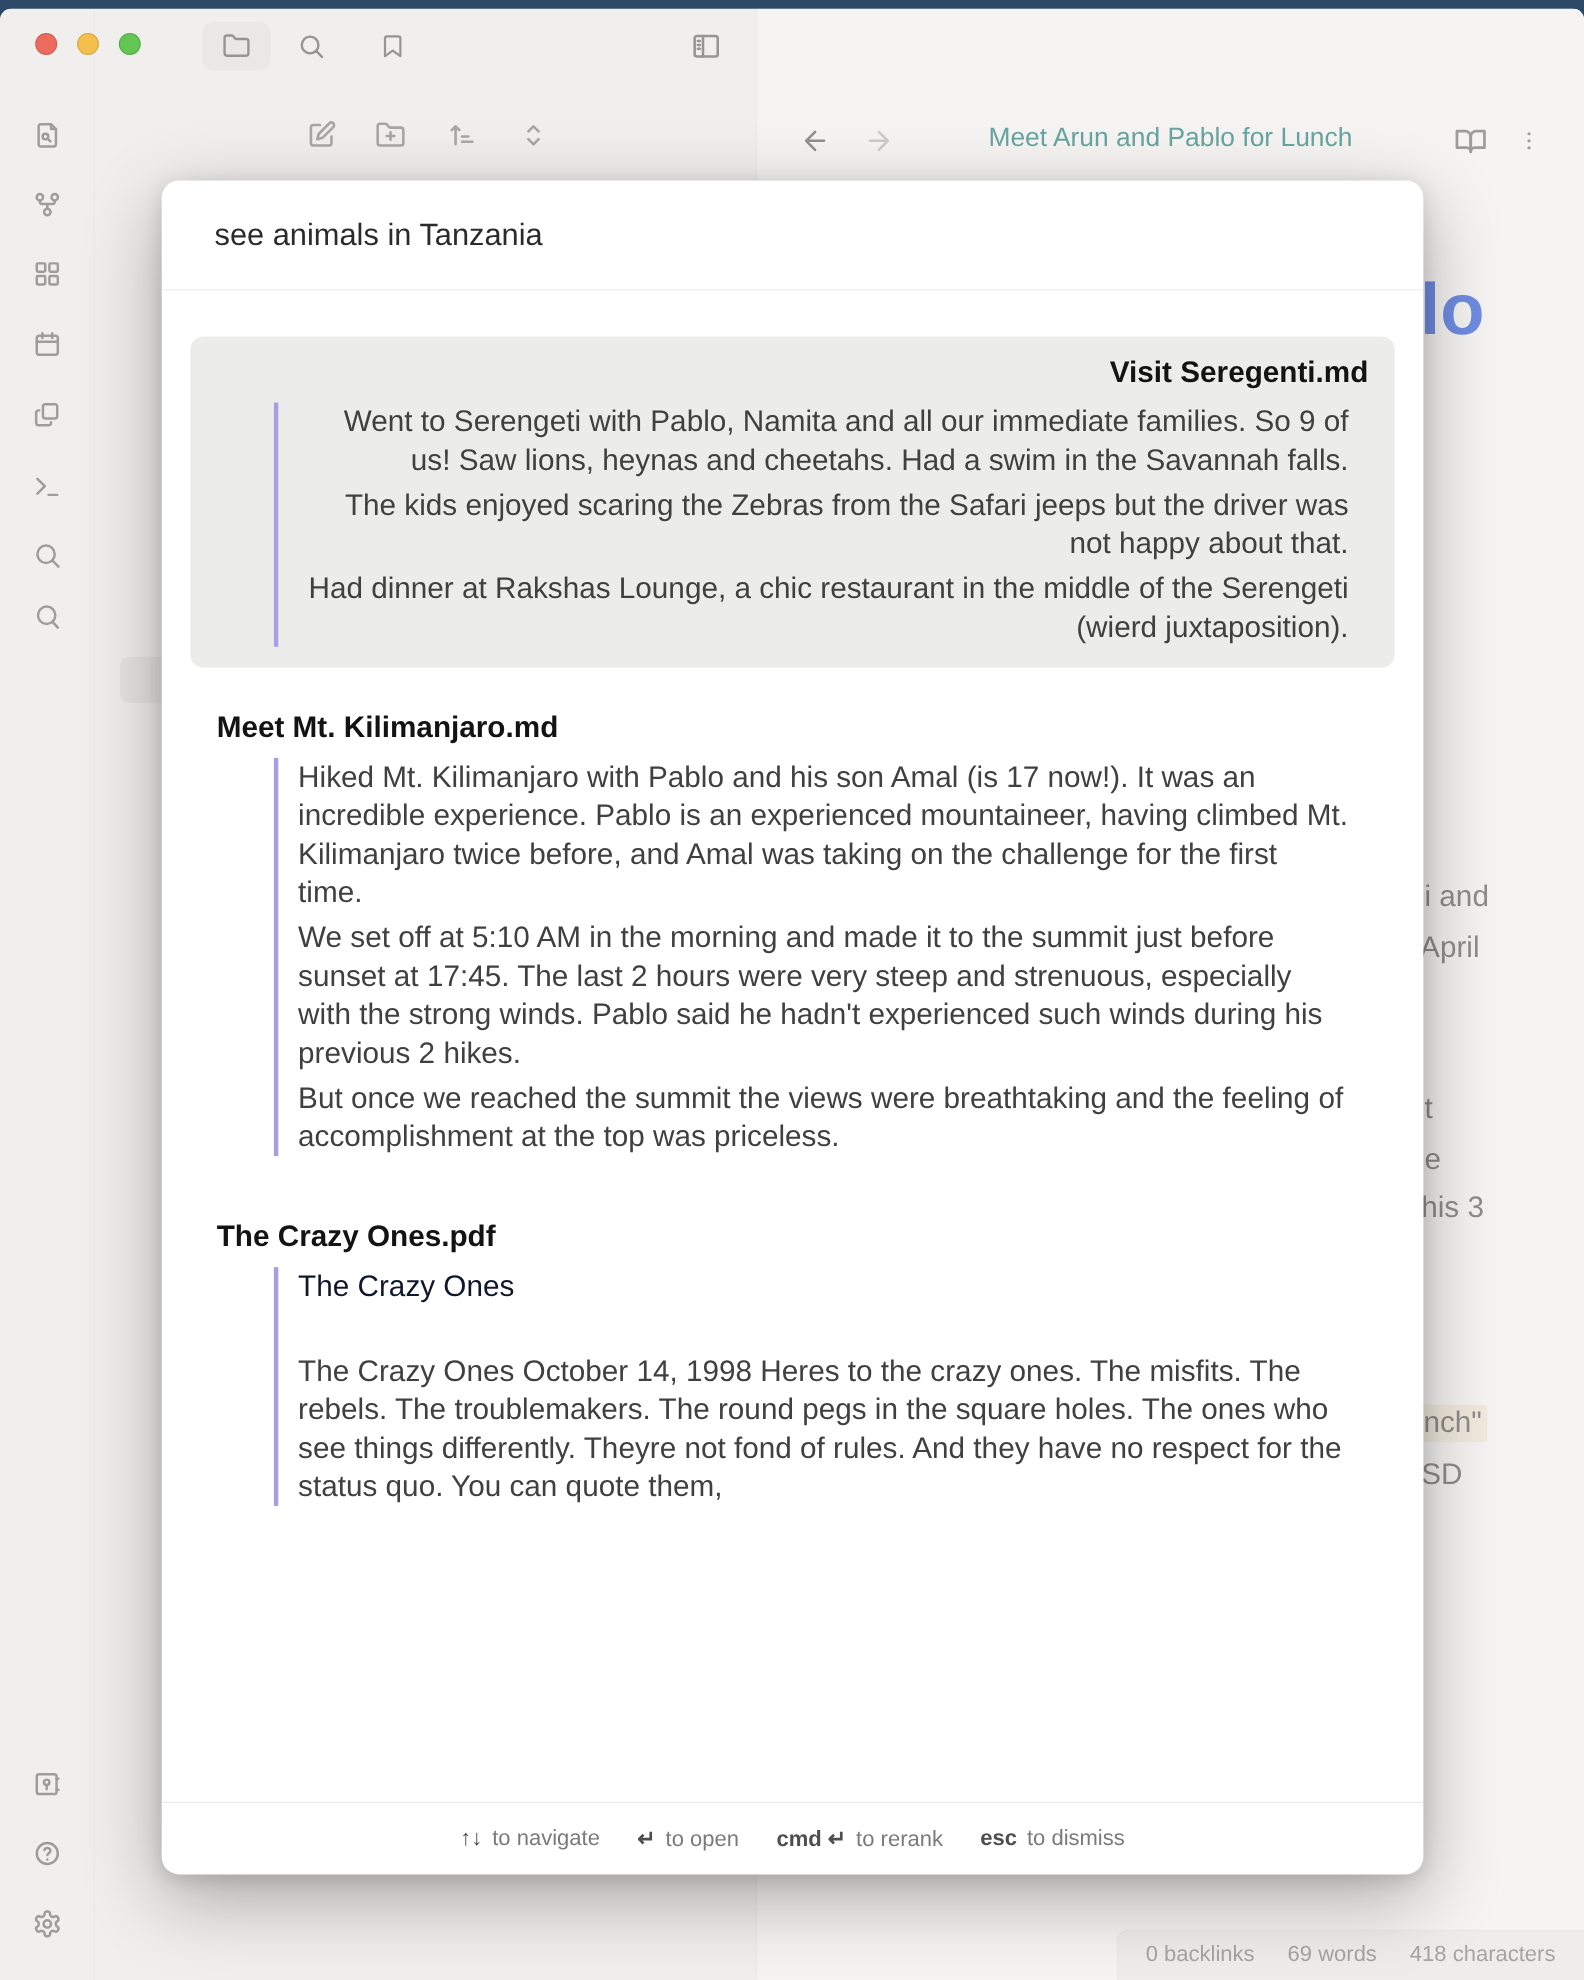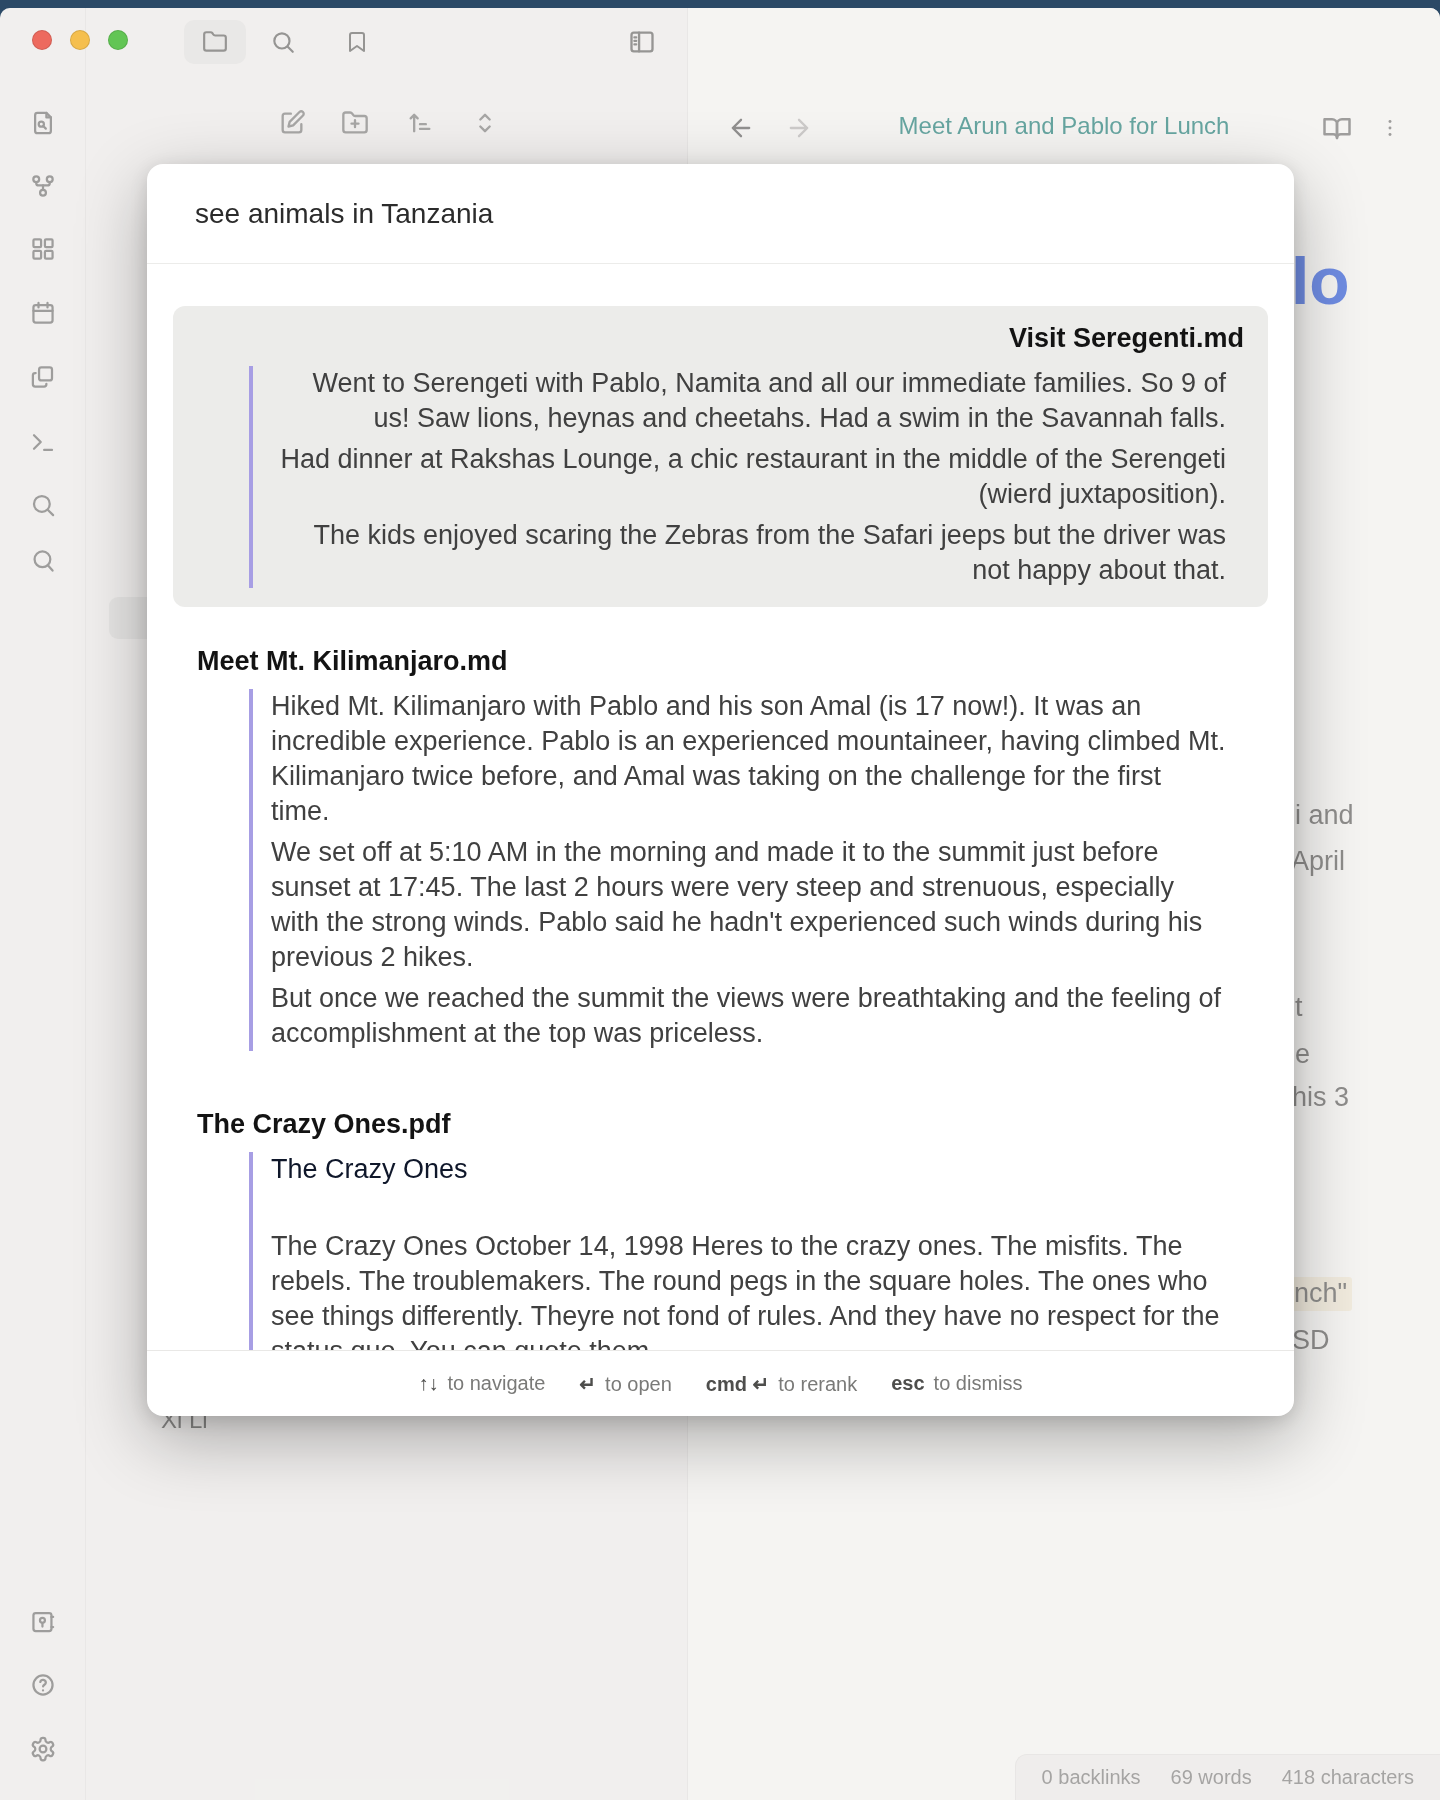--- a/index.html
+++ b/index.html
@@ -44,21 +44,21 @@
     border-radius:12px 0 0 0;display:flex;align-items:center;gap:30px;
     padding:0 26px 0 26px;font-size:20px;color:#757573;
   }
   .sliver{position:absolute;left:109px;top:589px;width:58px;height:42px;
     border-radius:9px;background:#dedddb;}
   .partial-item{position:absolute;left:161px;top:1398px;font-size:24px;color:#4a4a48;}
   
   .scrim{position:absolute;inset:0;background:rgba(244,243,241,.38);z-index:50;}
   
   .modal{
-    position:absolute;left:147px;top:164px;width:1147px;height:1252px;z-index:100;
+    position:absolute;left:147px;top:164px;width:1147px;height:1540px;z-index:100;
     background:#ffffff;border-radius:16px;
     box-shadow:0 22px 70px rgba(0,0,0,.30),0 4px 18px rgba(0,0,0,.12);
     overflow:hidden;
   }
   .modal-search{
     position:absolute;left:0;right:0;top:0;height:100px;box-sizing:border-box;
     padding:0 48px;display:flex;align-items:center;
     border-bottom:1px solid #ececea;font-size:28px;color:#2b2b2b;
   }
   .modal-results{
@@ -297,22 +297,22 @@
   <div class="modal-search">
     <span>see animals in Tanzania</span>
   </div>
 
   <div class="modal-results">
 
     <div class="result selected">
       <div class="result-title">Visit Seregenti.md</div>
       <div class="quote">
         <p>Went to Serengeti with Pablo, Namita and all our immediate families. So 9 of us! Saw lions, heynas and cheetahs. Had a swim in the Savannah falls.</p>
+        <p>The kids enjoyed scaring the Zebras from the Safari jeeps but the driver was not happy about that.</p>
         <p>Had dinner at Rakshas Lounge, a chic restaurant in the middle of the Serengeti (wierd juxtaposition).</p>
-        <p>The kids enjoyed scaring the Zebras from the Safari jeeps but the driver was not happy about that.</p>
       </div>
     </div>
 
     <div class="result">
       <div class="result-title">Meet Mt. Kilimanjaro.md</div>
       <div class="quote">
         <p>Hiked Mt. Kilimanjaro with Pablo and his son Amal (is 17 now!). It was an incredible experience. Pablo is an experienced mountaineer, having climbed Mt. Kilimanjaro twice before, and Amal was taking on the challenge for the first time.</p>
         <p>We set off at 5:10 AM in the morning and made it to the summit just before sunset at 17:45. The last 2 hours were very steep and strenuous, especially with the strong winds. Pablo said he hadn't experienced such winds during his previous 2 hikes.</p>
         <p>But once we reached the summit the views were breathtaking and the feeling of accomplishment at the top was priceless.</p>
       </div>

